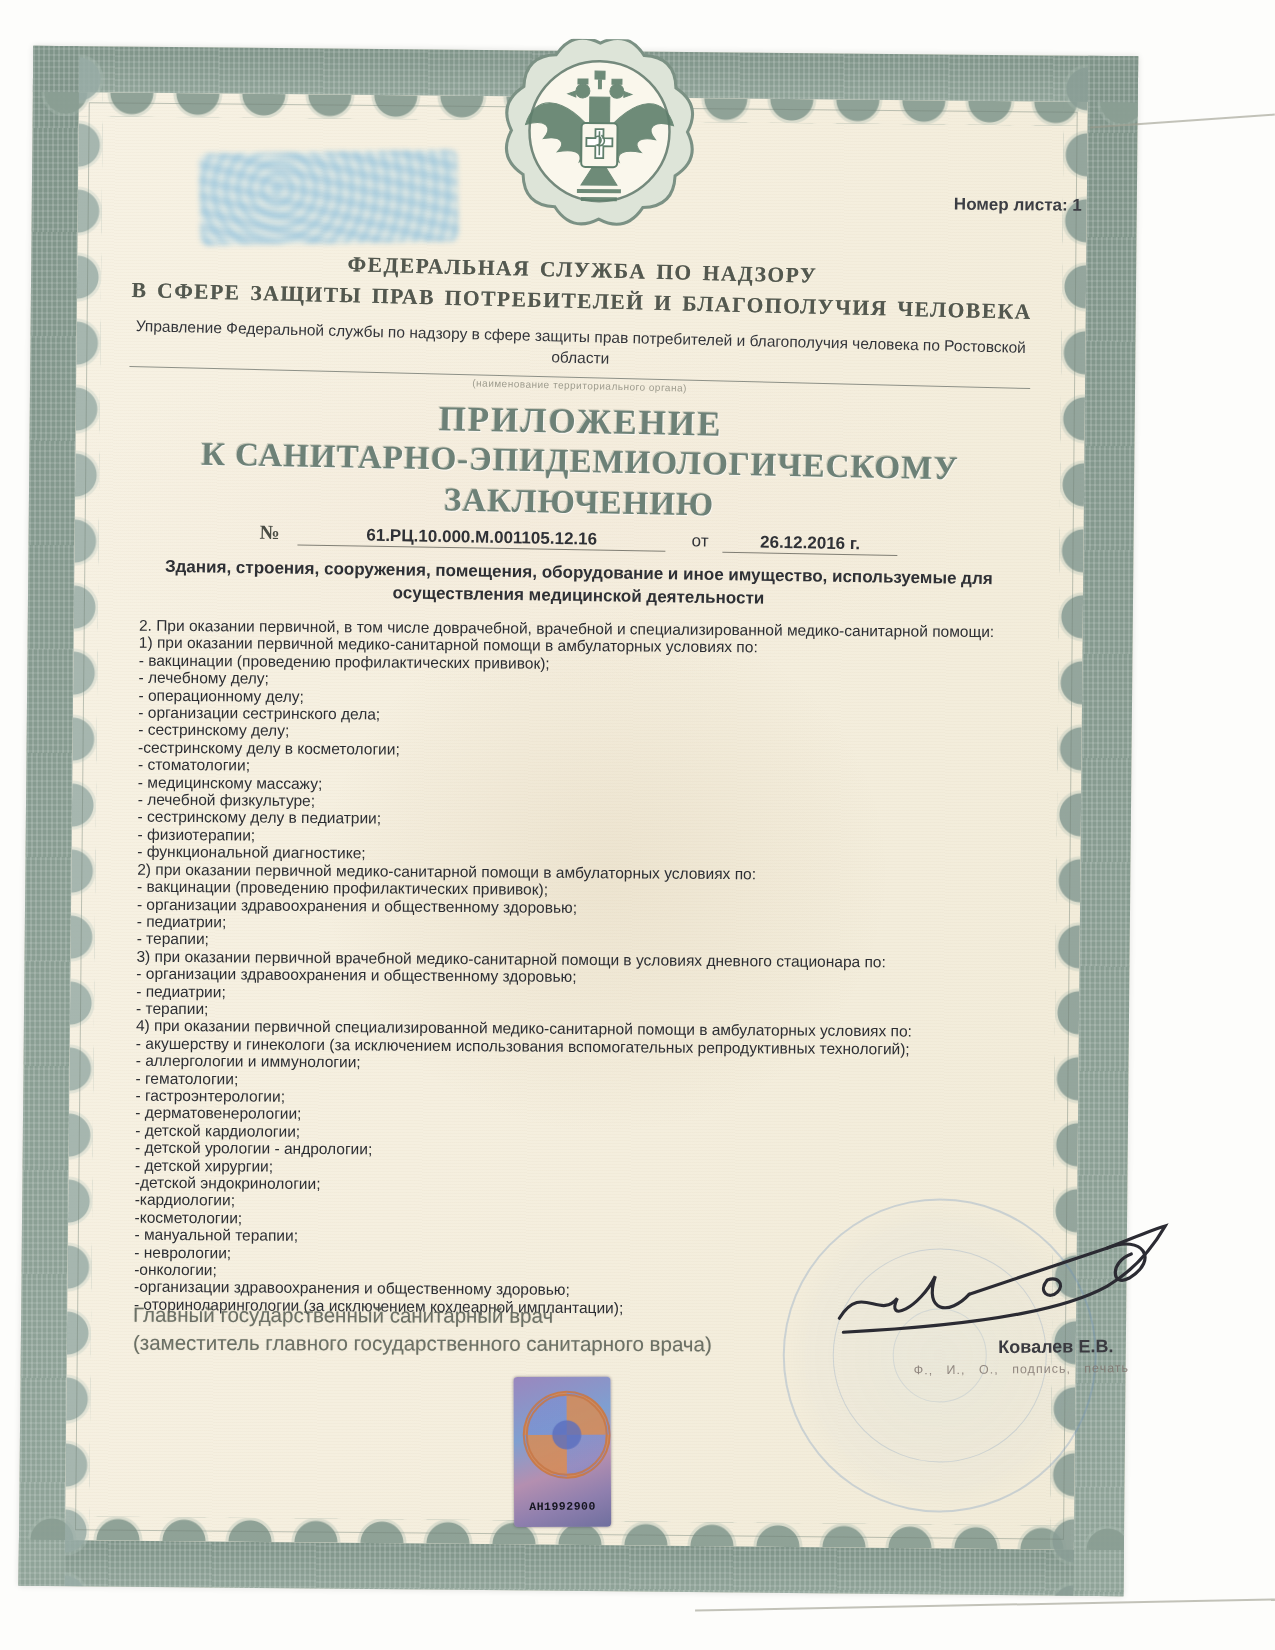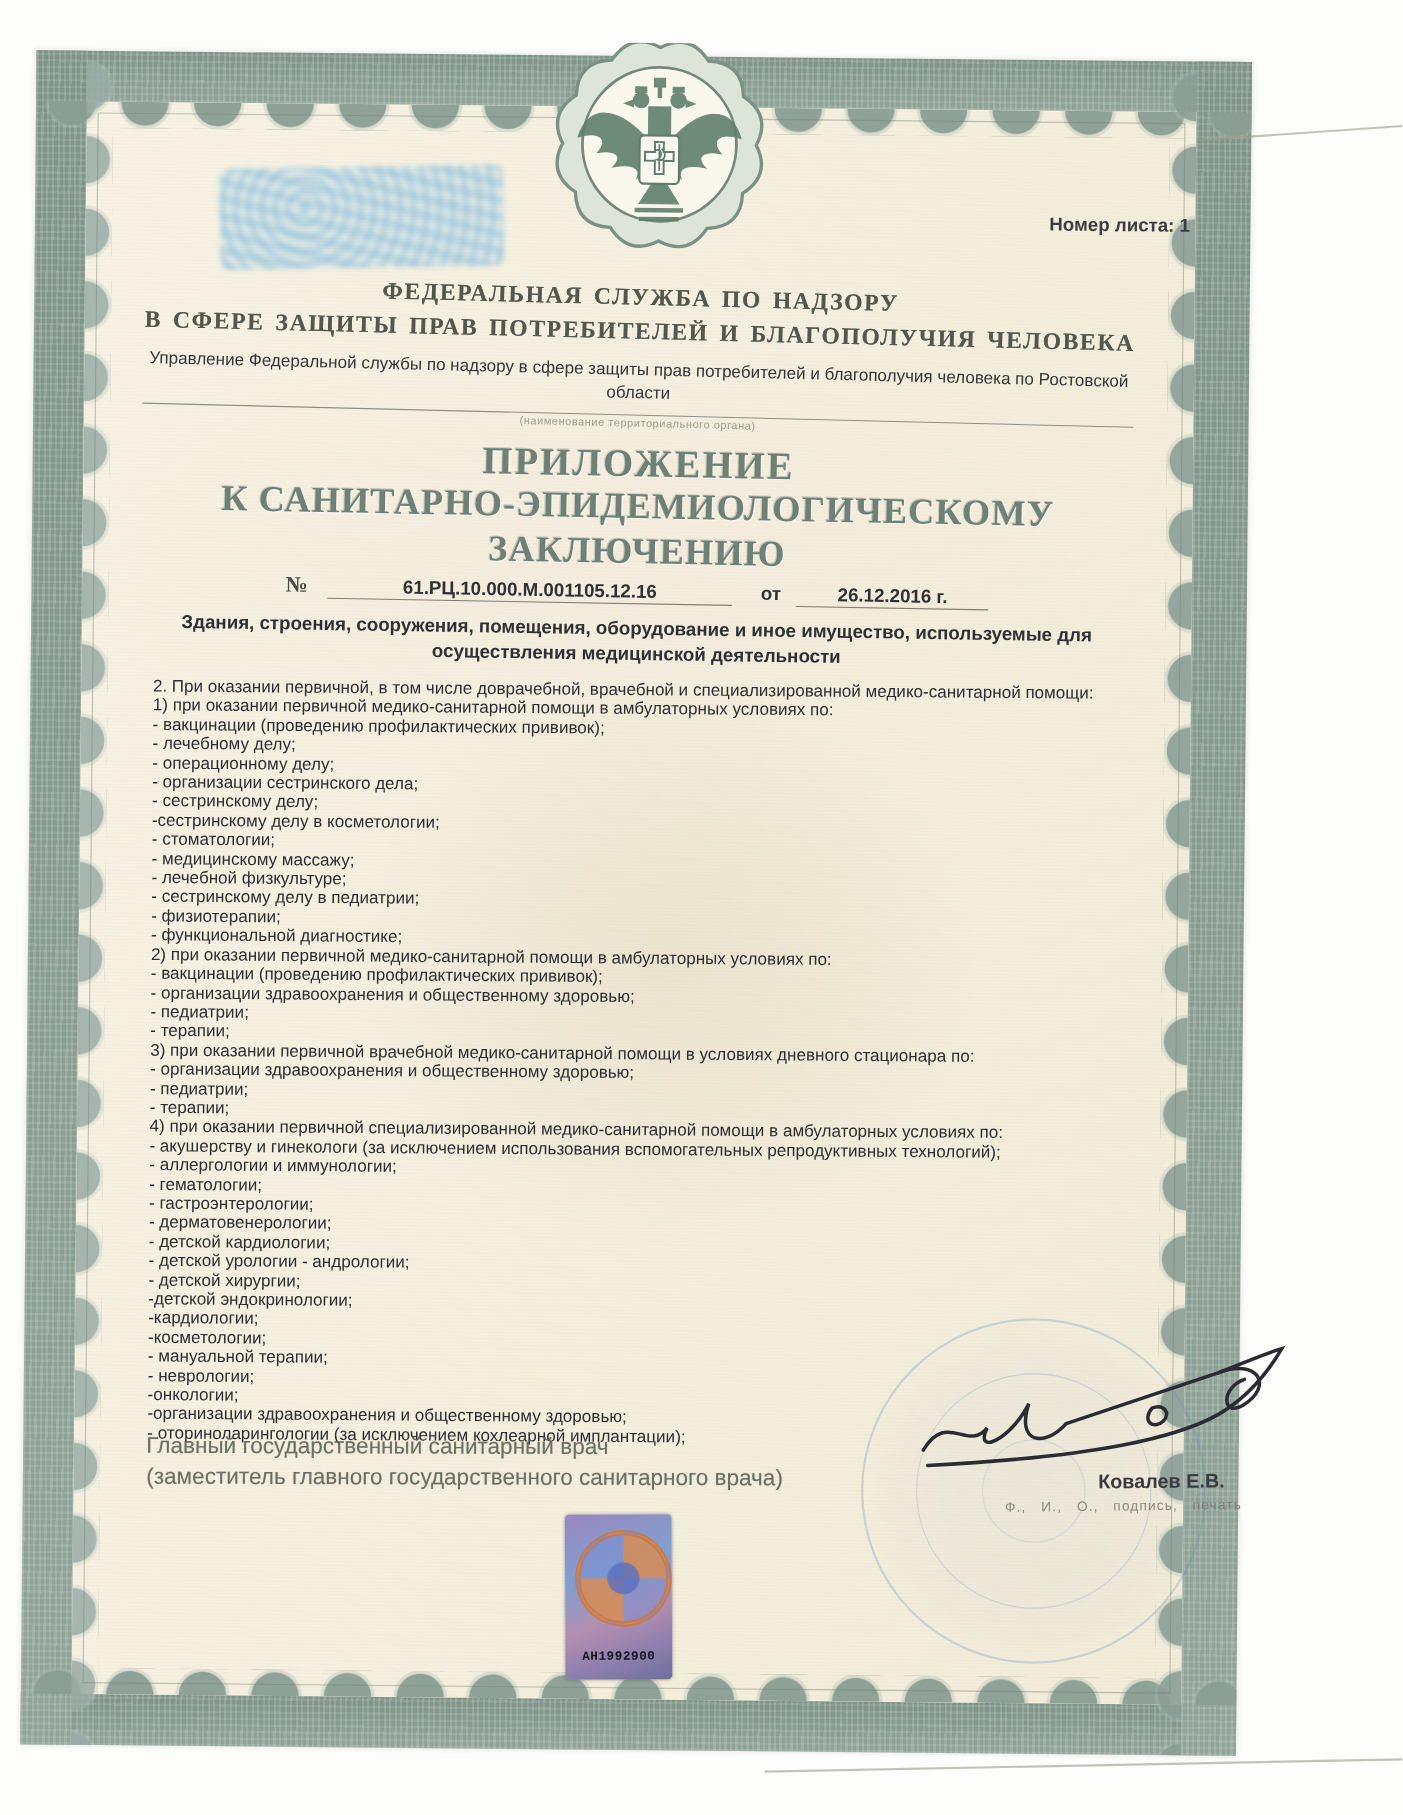--- a/index.html
+++ b/index.html
@@ -65,21 +65,21 @@
   .title-l1{font-size:35px;line-height:38px;letter-spacing:2px;
     text-shadow:1px 1px 0 rgba(255,255,255,.55), -1px -1px 0 rgba(70,90,80,.25);}
   .title-l2{font-size:33px;line-height:41px;letter-spacing:1px;
     text-shadow:1px 1px 0 rgba(255,255,255,.55), -1px -1px 0 rgba(70,90,80,.25);}
   .number-row{margin:4px 0 0 165px;display:flex;align-items:baseline;transform:rotate(.45deg);
     font-size:17px;color:#2f3136;}
   .nsign{font-family:"Liberation Serif", serif;font-size:20px;font-weight:bold;color:#4a4d45;}
   .u{border-bottom:1.5px solid rgba(90,90,82,.75);text-align:center;font-weight:bold;}
   .u-number{width:368px;margin-left:18px;}
   .u-date{width:175px;margin-left:14px;}
-  .from-label{margin-left:26px;font-weight:bold;}
+  .from-label{margin-left:26px;font-weight:normal;}
   .subject{margin:10px auto 0;max-width:835px;text-align:center;font-weight:bold;
     font-size:17px;line-height:23px;color:#2e3035;transform:rotate(.3deg);}
   .body-wrap{margin-top:13px;padding-left:46px;max-width:1005px;transform:rotate(-.12deg);
     font-size:15.5px;line-height:17.4px;color:#2c2e33;}
   .body-line{white-space:nowrap;}
   
   .official{position:absolute;left:112px;top:1252px;font-size:20.5px;line-height:28px;
     color:rgba(95,100,90,.88);transform:rotate(-.4deg);text-shadow:0 0 1px rgba(95,100,90,.35);}
   .round-stamp{position:absolute;left:762px;top:1144px;width:310px;height:310px;border-radius:50%;
     border:2px solid rgba(100,140,190,.28);transform:rotate(-.4deg);

